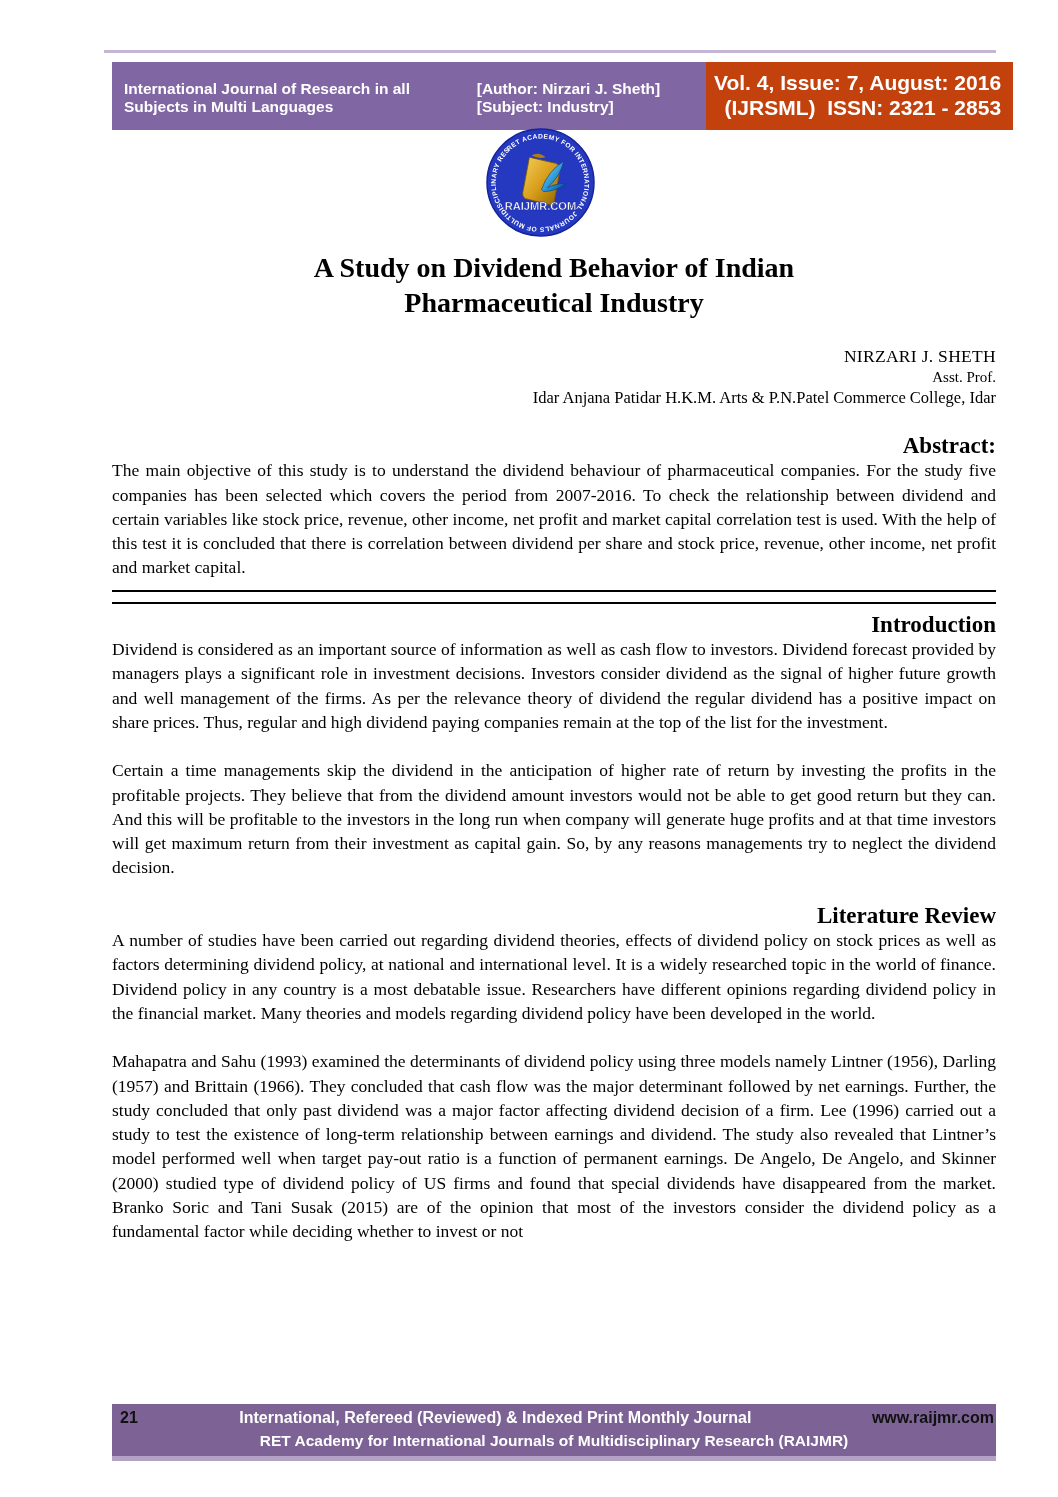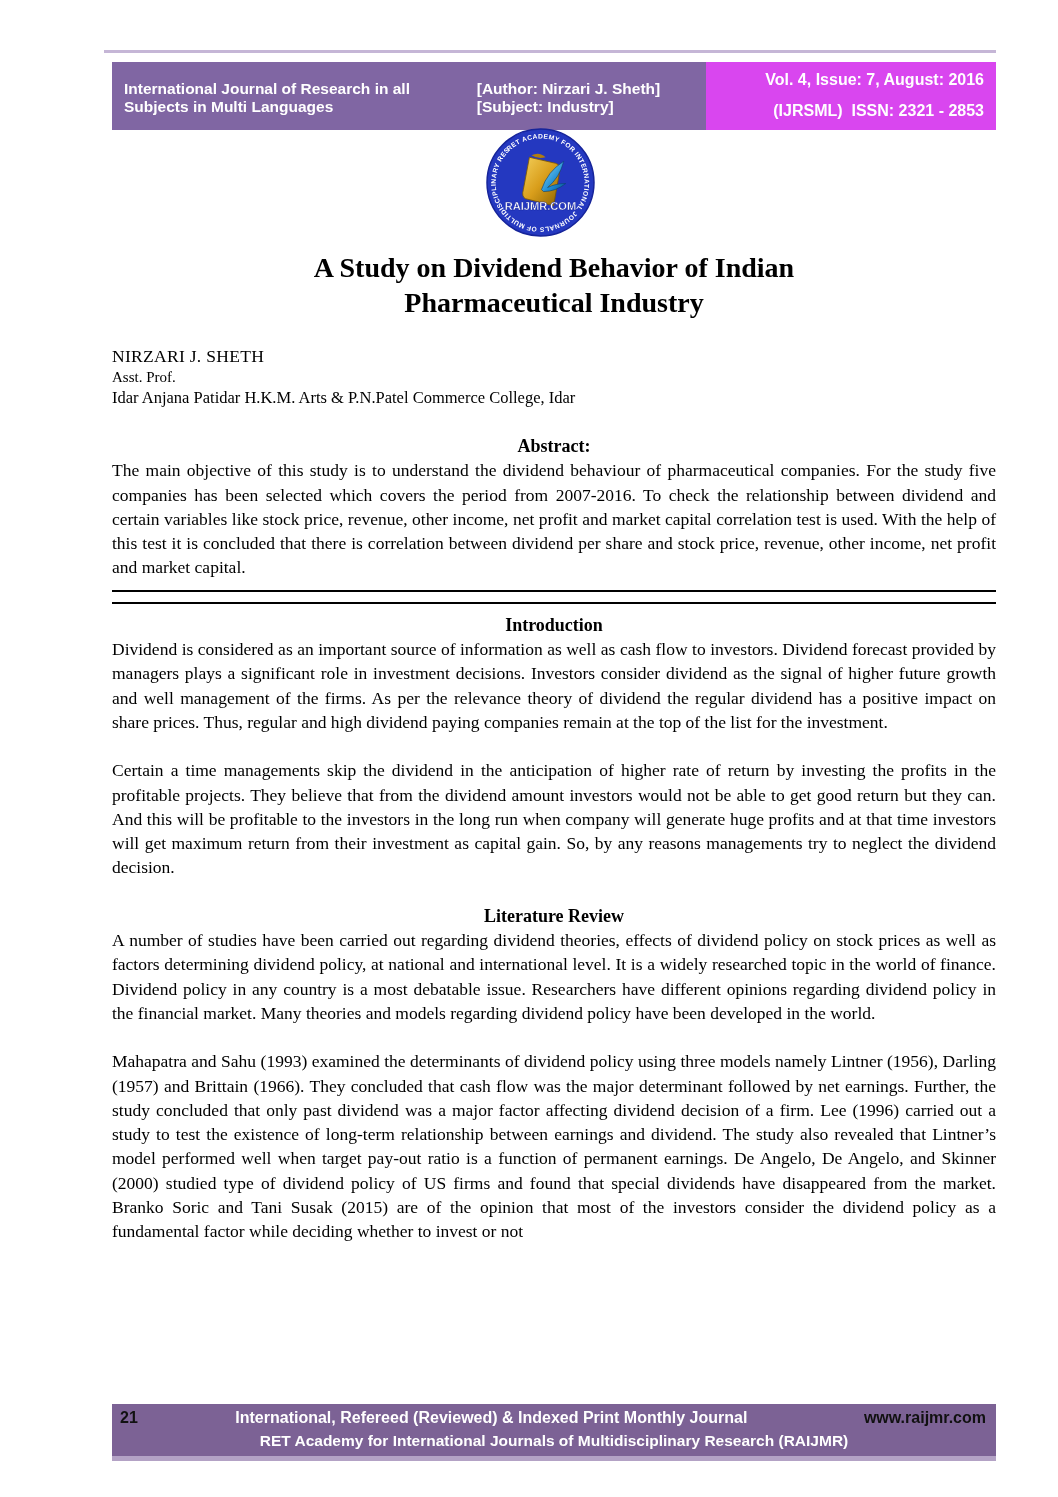--- a/index.html
+++ b/index.html
@@ -15,55 +15,55 @@
   .header{
     position:absolute;left:112px;top:62px;width:884px;height:68px;
     display:flex;font-family:"Liberation Sans", sans-serif;font-weight:bold;
   }
   .header-left{
     background:#8066a3;flex:0 0 594px;box-sizing:border-box;
     color:#fff;font-size:15.5px;
     padding:18px 0 10px 12px;display:flex;flex-direction:row;justify-content:space-between;
   }
   .header-right{
-    background:#d946ef;flex:1;box-sizing:border-box;color:#fff;font-size:16px;
-    padding:9px 12px 10px 0;display:flex;flex-direction:column;justify-content:space-between;
+    background:#c2410c;flex:1;box-sizing:border-box;color:#fff;font-size:21px;
+    padding:9px 12px 10px 8px;display:flex;flex-direction:column;justify-content:space-between;
     text-align:right;white-space:pre;
   }
   
   .logo{position:absolute;left:485px;top:127px;width:111px;height:111px;}
   
   .paper-title{
     position:absolute;left:112px;top:250px;width:884px;text-align:center;
     font-size:28px;font-weight:bold;line-height:35px;white-space:pre-line;
   }
-  .author-block{position:absolute;left:112px;top:346px;width:884px;text-align:left;}
+  .author-block{position:absolute;left:112px;top:346px;width:884px;text-align:right;}
   .author-name{font-size:17.5px;letter-spacing:0.3px;}
   .author-role{font-size:15px;margin-top:2px;}
   .author-affil{font-size:16.5px;margin-top:2px;}
   
   .content{
     position:absolute;left:112px;top:434px;width:884px;
     font-size:17.5px;line-height:24.3px;text-align:justify;
   }
-  .sec-heading{font-weight:bold;font-size:18px;text-align:center;}
+  .sec-heading{font-weight:bold;font-size:23px;text-align:right;}
   .rule{border:none;border-top:2.5px solid #000;margin:10px 0 9px 0;}
   .keywords-line{margin:0;}
   .keywords-line .kw-label{font-weight:bold;}
   .para{margin:0;}
   .gap{height:24px;}
   .intro-head,.lit-head{margin-top:0;}
   
   .footer{
     position:absolute;left:112px;top:1404px;width:884px;box-sizing:border-box;
     background:#7c6295;border-bottom:5px solid #b3a2c5;
     font-family:"Liberation Sans", sans-serif;font-weight:bold;color:#fff;
     padding:5px 0 6px 0;
   }
-  .footer-row1{display:flex;align-items:center;font-size:16px;padding:0 10px 0 8px;}
+  .footer-row1{display:flex;align-items:center;font-size:16px;padding:0 2px 0 8px;}
   .footer-pagenum{color:#111;margin-right:12px;}
   .footer-journal{flex:1;text-align:center;}
   .footer-site{color:#111;margin-left:31px;}
   .footer-row2{text-align:center;font-size:15.5px;margin-top:5px;}
 </style>
 </head>
 <body>
 
 <div class="top-rule"></div>
 

